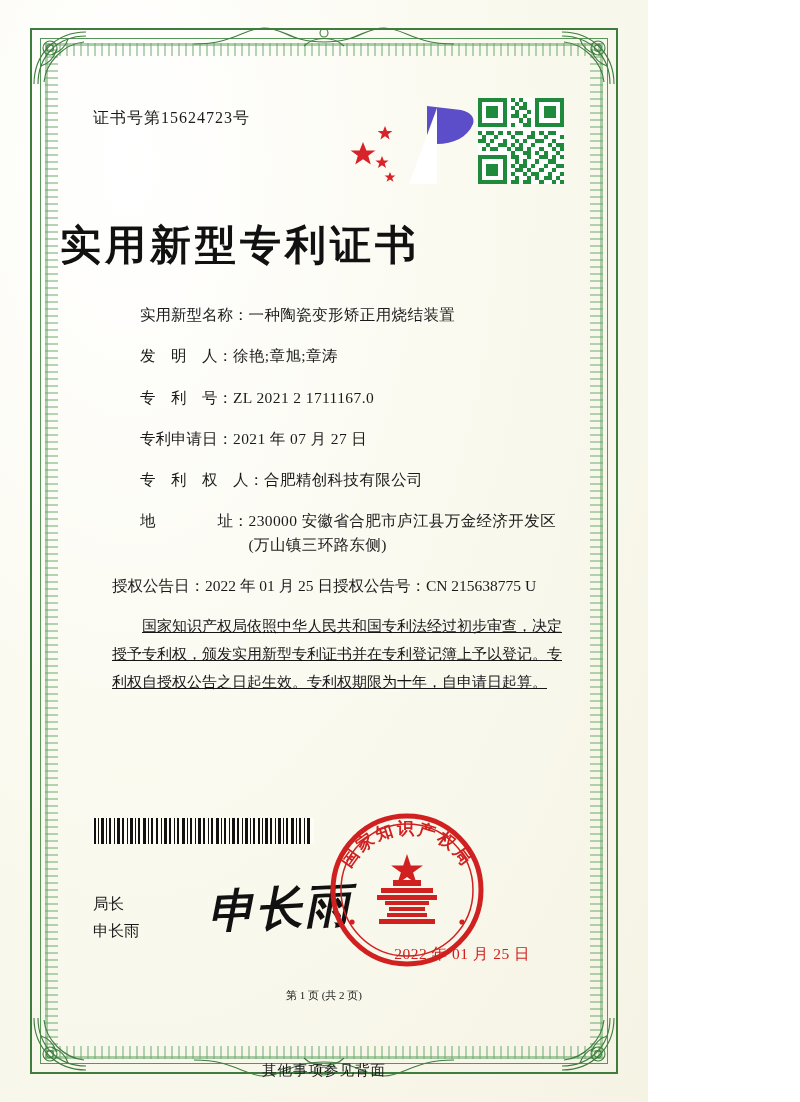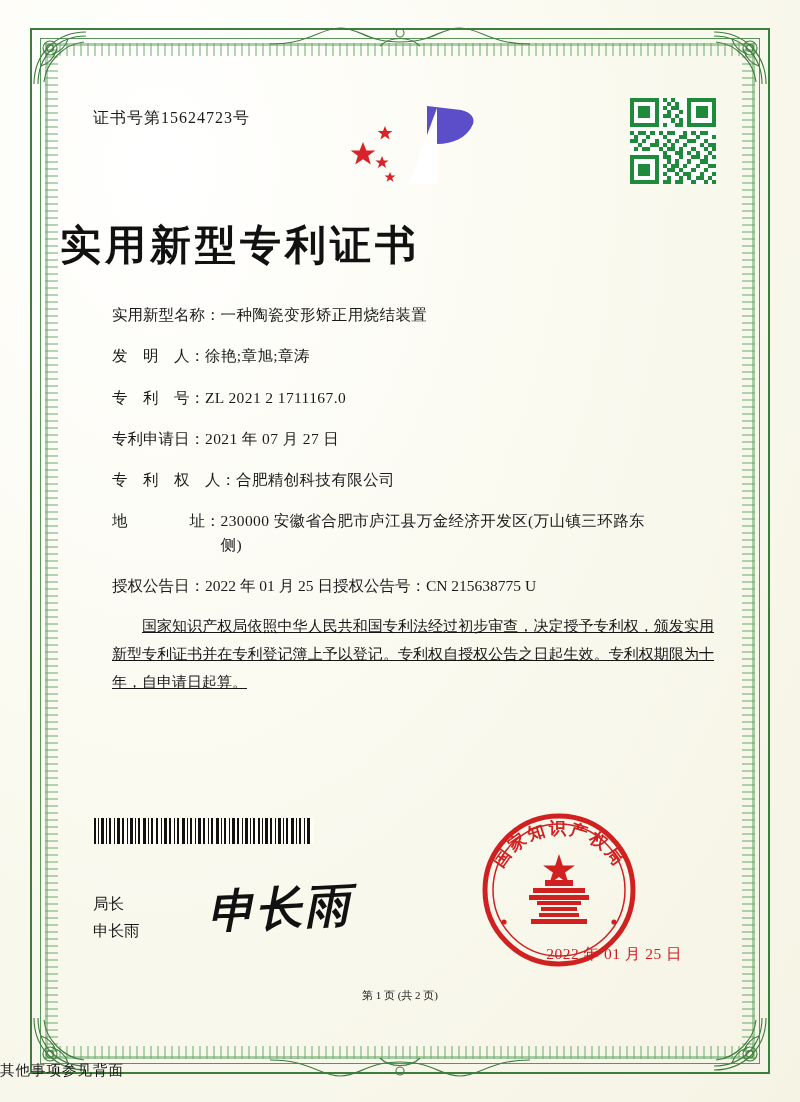--- a/index.html
+++ b/index.html
@@ -8,21 +8,21 @@
   }
   body {
     width: 800px;
     height: 1102px;
     background: #ffffff;
     font-family: "Liberation Serif", serif;
     overflow: hidden;
   }
   .page {
     position: relative;
-    width: 800px;
+    width: 648px;
     height: 1102px;
     background: #fdfcf5;
     background-image:
       radial-gradient(ellipse at 20% 15%, #ffffff 0%, #fbfaf0 45%, #f4f3e4 100%);
   }
   
   .frame-outer {
     position: absolute;
     left: 30px; top: 28px; right: 30px; bottom: 28px;
     border: 2px solid #3f7d3f;
@@ -114,20 +114,21 @@
     left: 52px;
     right: 20px;
     font-size: 15.5px;
     color: #1a1a1a;
     line-height: 1.5;
   }
   .field-row {
     display: flex;
     align-items: flex-start;
     margin-bottom: 18px;
+    margin-left: 28px;
   }
   .f-label {
     white-space: pre;
     flex: 0 0 auto;
   }
   .f-value {
     flex: 1 1 auto;
     letter-spacing: .4px;
   }
   .f-value.indent-wrap {
@@ -202,20 +203,21 @@
     left: 0; right: 0;
     top: 928px;
     text-align: center;
     font-size: 11px;
     color: #1a1a1a;
   }
   .footer-note {
     position: absolute;
     left: 0; right: 0;
     bottom: 22px;
+    text-align: center;
     font-size: 14.5px;
     color: #1a1a1a;
     letter-spacing: 1px;
   }
 </style>
 </head>
 <body>
 
 <div class="page">
 

